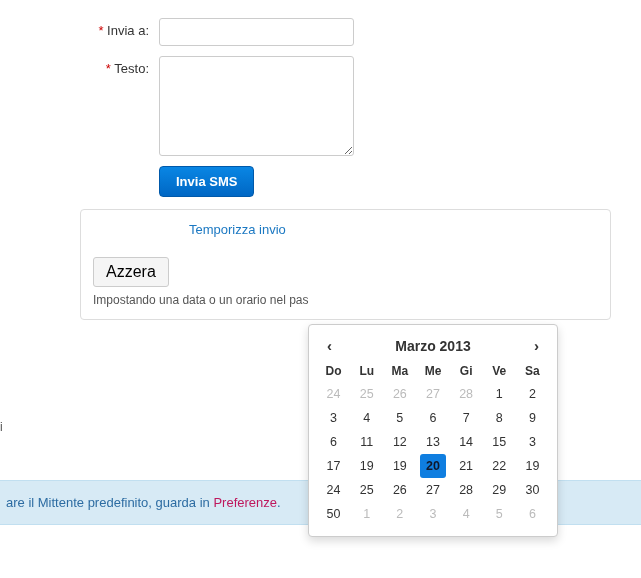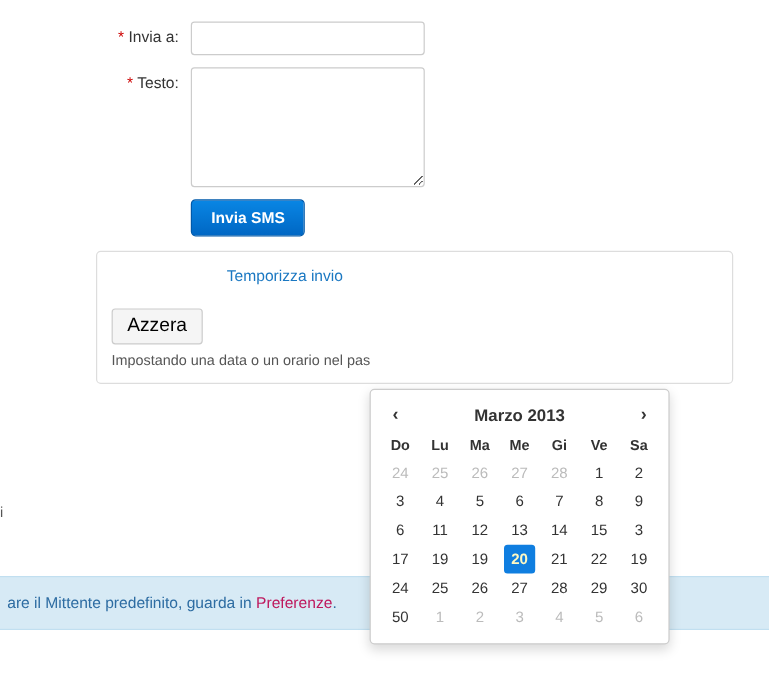--- a/index.html
+++ b/index.html
@@ -152,21 +152,21 @@
     display: inline-block;
     width: 26px;
     height: 24px;
     line-height: 24px;
     border-radius: 3px;
     cursor: pointer;
   }
   .dp-other { color: #bbb; }
   .dp-selected {
     background: #0f7ee0;
-    color: #fef9c3;
+    color: #0f172a;
     font-weight: bold;
   }
 </style>
 </head>
 <body>
 
 <div class="form-row" style="margin-top:18px">
   <label class="form-label">
     <span class="required">*</span> <span>Invia a:</span>
   </label>

